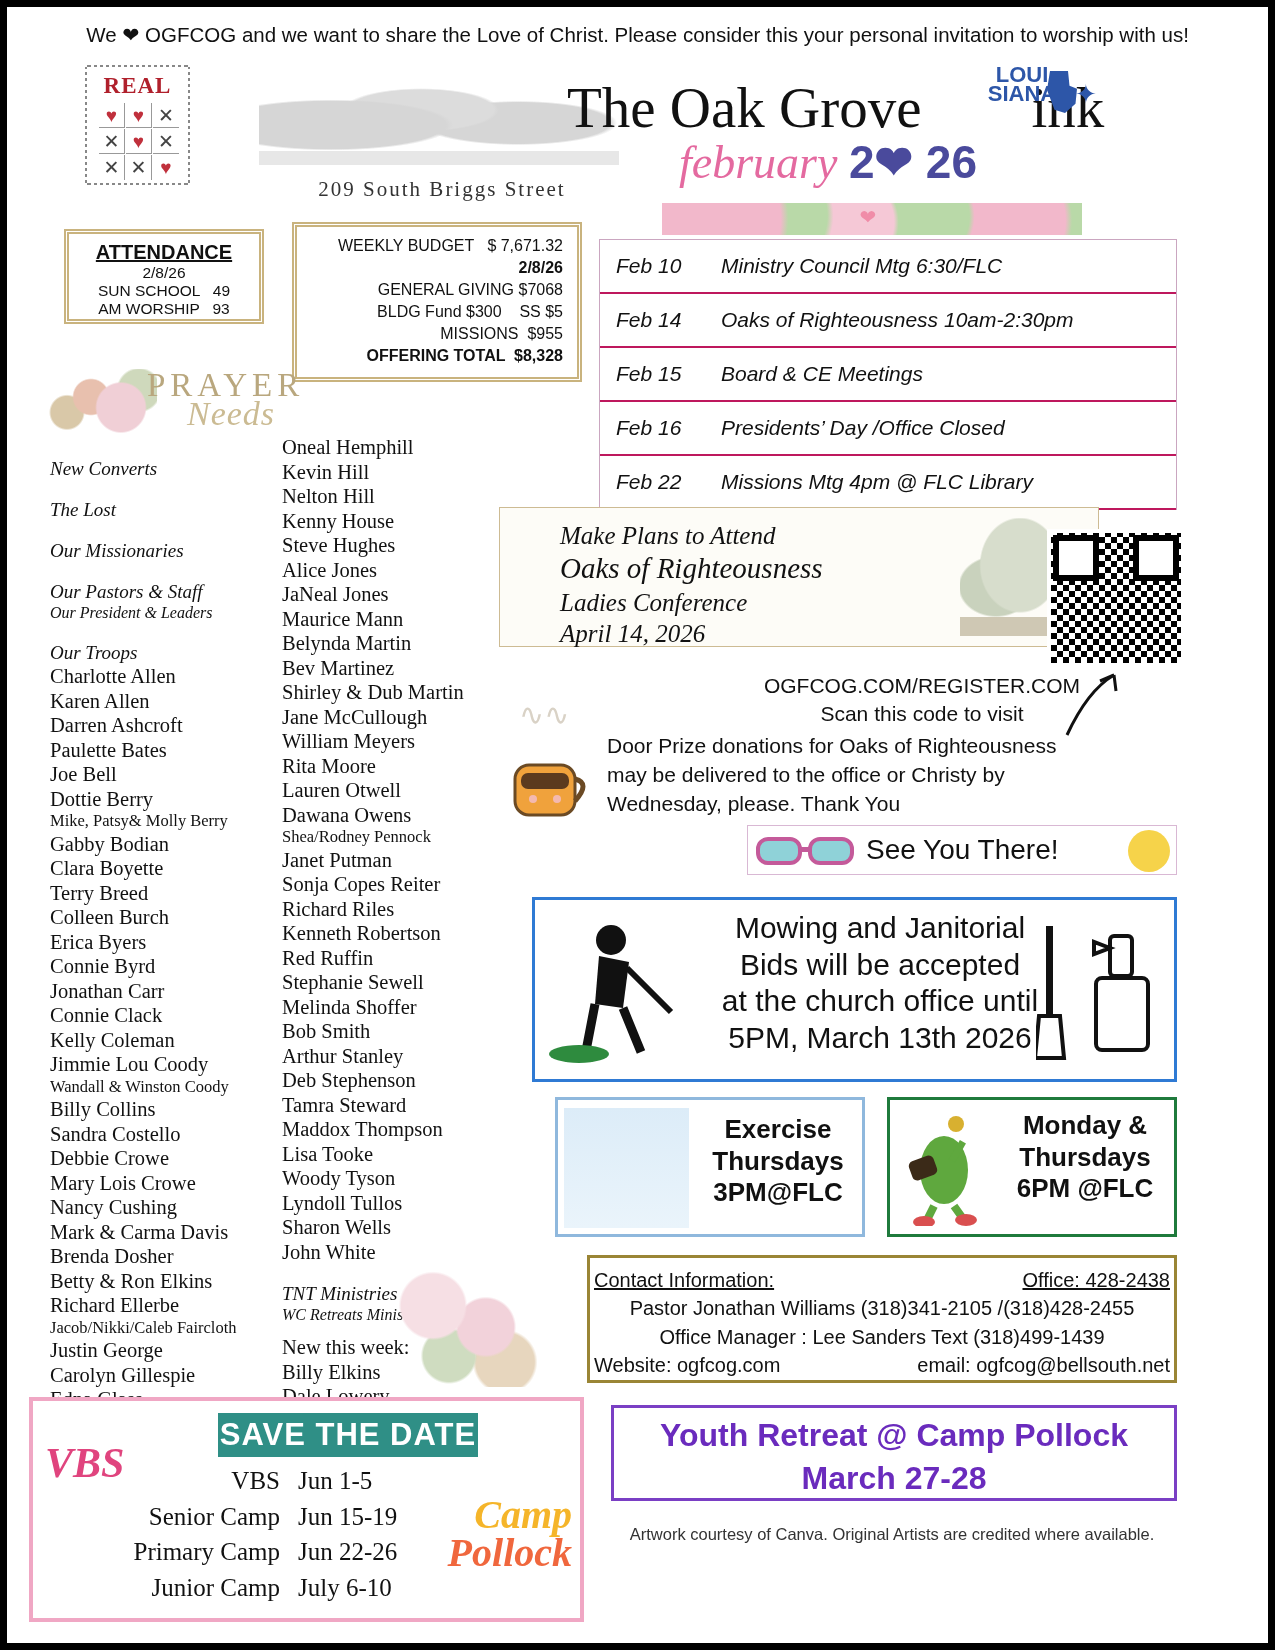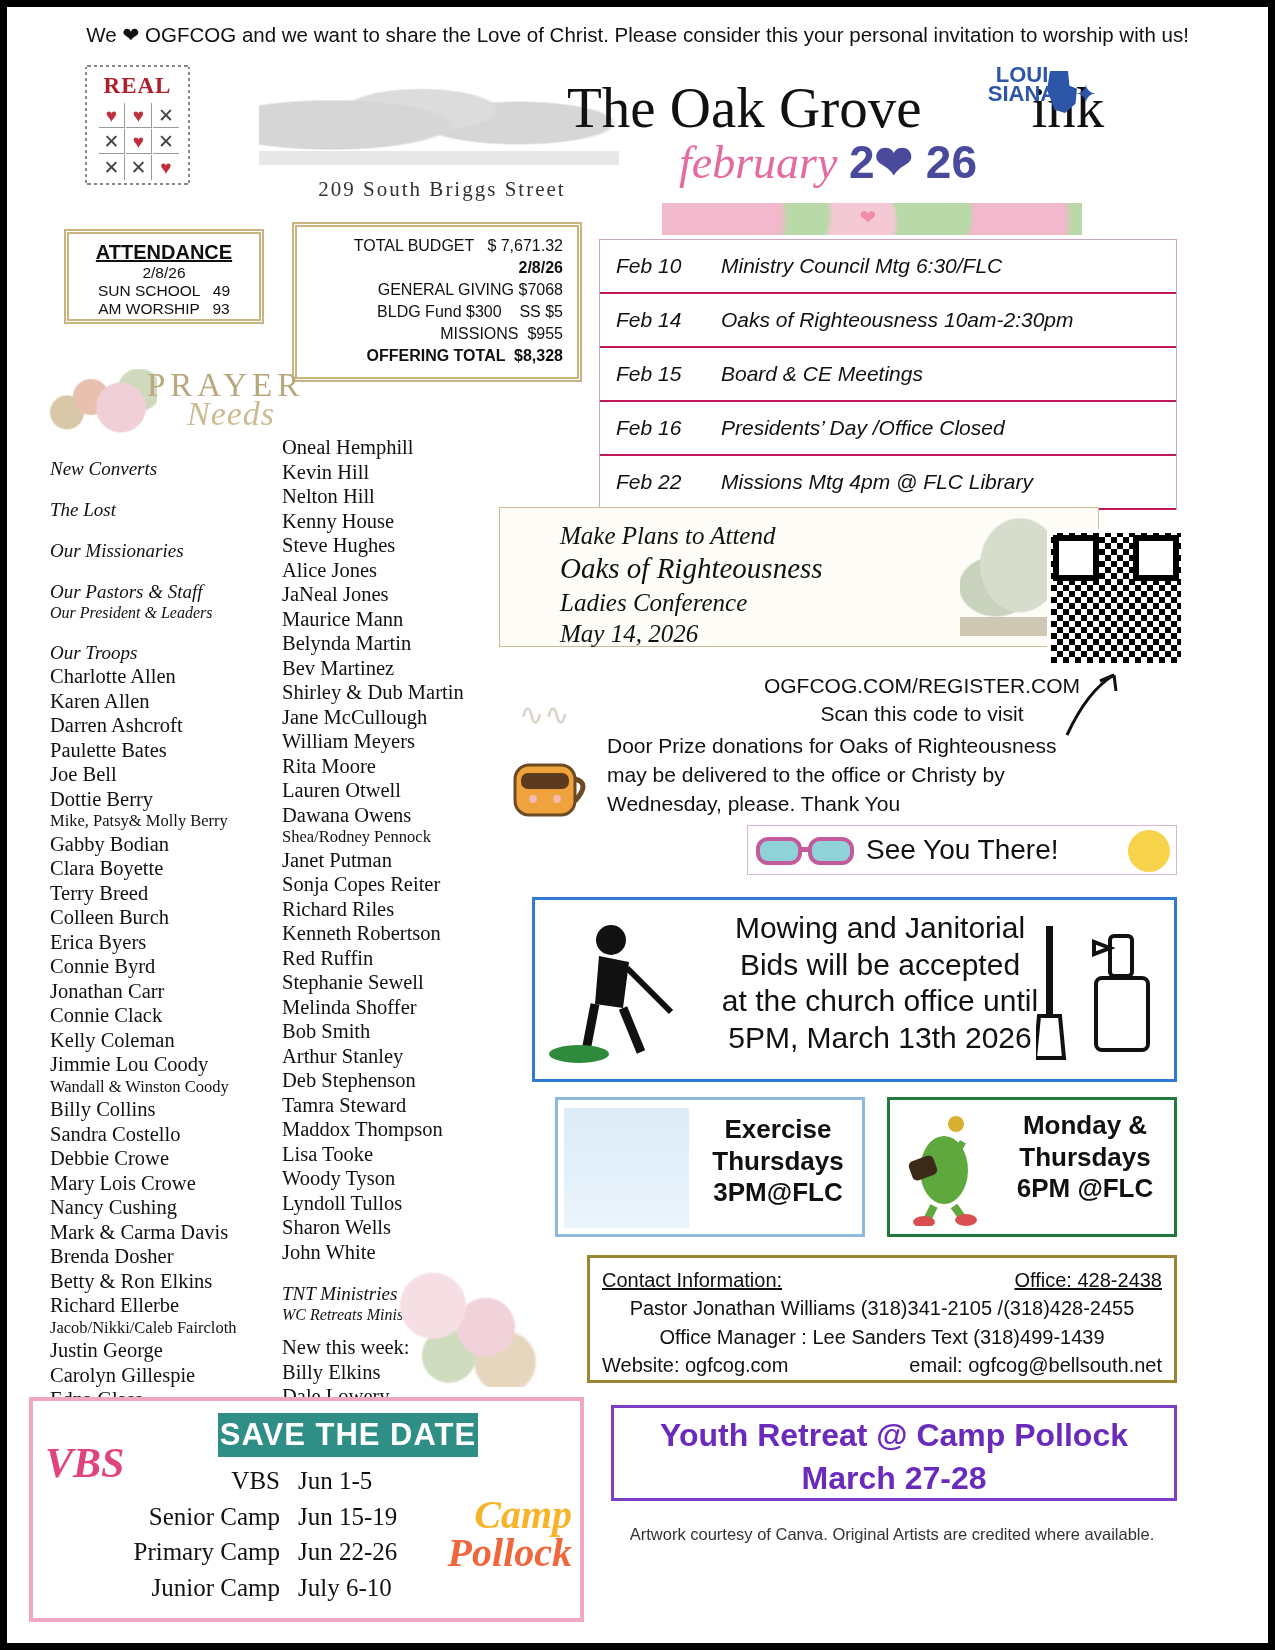--- a/index.html
+++ b/index.html
@@ -252,21 +252,21 @@
   .monday .txt {
     position:absolute; left:105px; top:10px; width:180px; text-align:center;
     font-size:26px; font-weight:bold; line-height:1.22; color:#111;
   }
   .pickle { position:absolute; left:10px; top:14px; width:95px; height:112px; }
 
   
   .contact {
     position:absolute; left:580px; top:1248px; width:590px; height:128px;
     border:3px solid #9a8535; box-sizing:border-box; background:#fff;
-    padding:8px 12px; font-size:20px; color:#111; line-height:1.42;
+    padding:8px 4px; font-size:20px; color:#111; line-height:1.42;
   }
   .contact .hdr { display:flex; justify-content:space-between; }
   .contact u { text-decoration:underline; }
   .contact .ctr { text-align:center; }
 
   
   .vbs {
     position:absolute; left:22px; top:1390px; width:555px; height:225px;
     border:4px solid #f0a7c4; box-sizing:border-box; background:#fff;
   }
@@ -357,21 +357,21 @@
       &nbsp;&nbsp;<span>49</span>
     </div>
     <div>
       <span>AM WORSHIP</span>
       &nbsp;&nbsp;<span>93</span>
     </div>
   </div>
 
   <div class="boxed-dotted budget">
     <div class="line">
-      <span>TOTAL BUDGET</span>
+      <span>WEEKLY BUDGET</span>
       &nbsp;&nbsp;<span>$ 7,671.32</span>
     </div>
     <div class="line b">2/8/26</div>
     <div class="line">
       <span>GENERAL GIVING</span>
       <span>$7068</span>
     </div>
     <div class="line">
       <span>BLDG Fund</span>
       <span>$300</span>
@@ -511,21 +511,21 @@
       <div class="d">Feb 22</div>
       <div class="t">Missions Mtg 4pm @ FLC Library</div>
     </div>
   </div>
 
   <div class="oaks">
     <div class="script">
       <div>Make Plans to Attend</div>
       <div style="font-size:29px">Oaks of Righteousness</div>
       <div>Ladies Conference</div>
-      <div>May 14, 2026</div>
+      <div>April 14, 2026</div>
     </div>
     <div class="tree"></div>
   </div>
 
   <div class="qr"></div>
 
   <div class="scan-text">
     <div>OGFCOG.COM/REGISTER.COM</div>
     <div>Scan this code to visit</div>
   </div>

